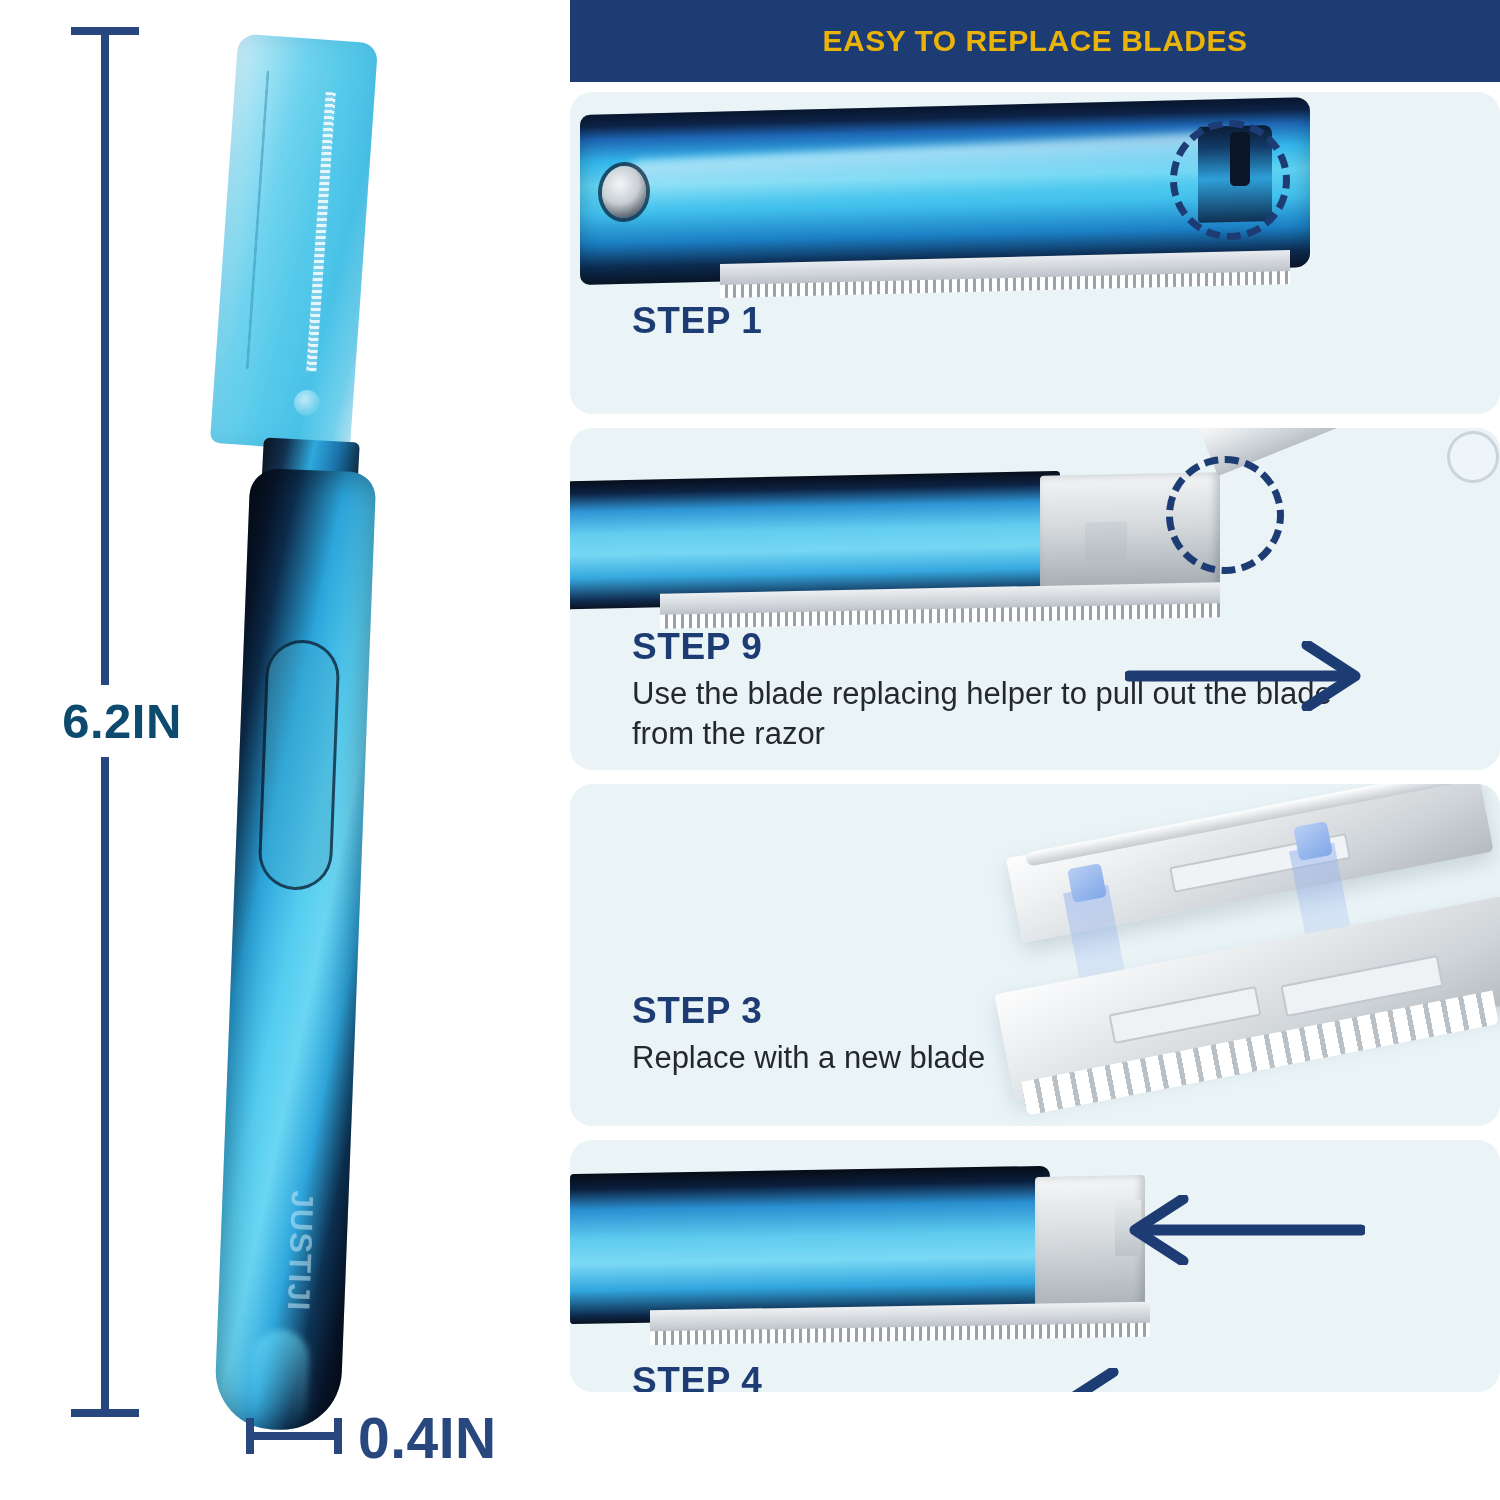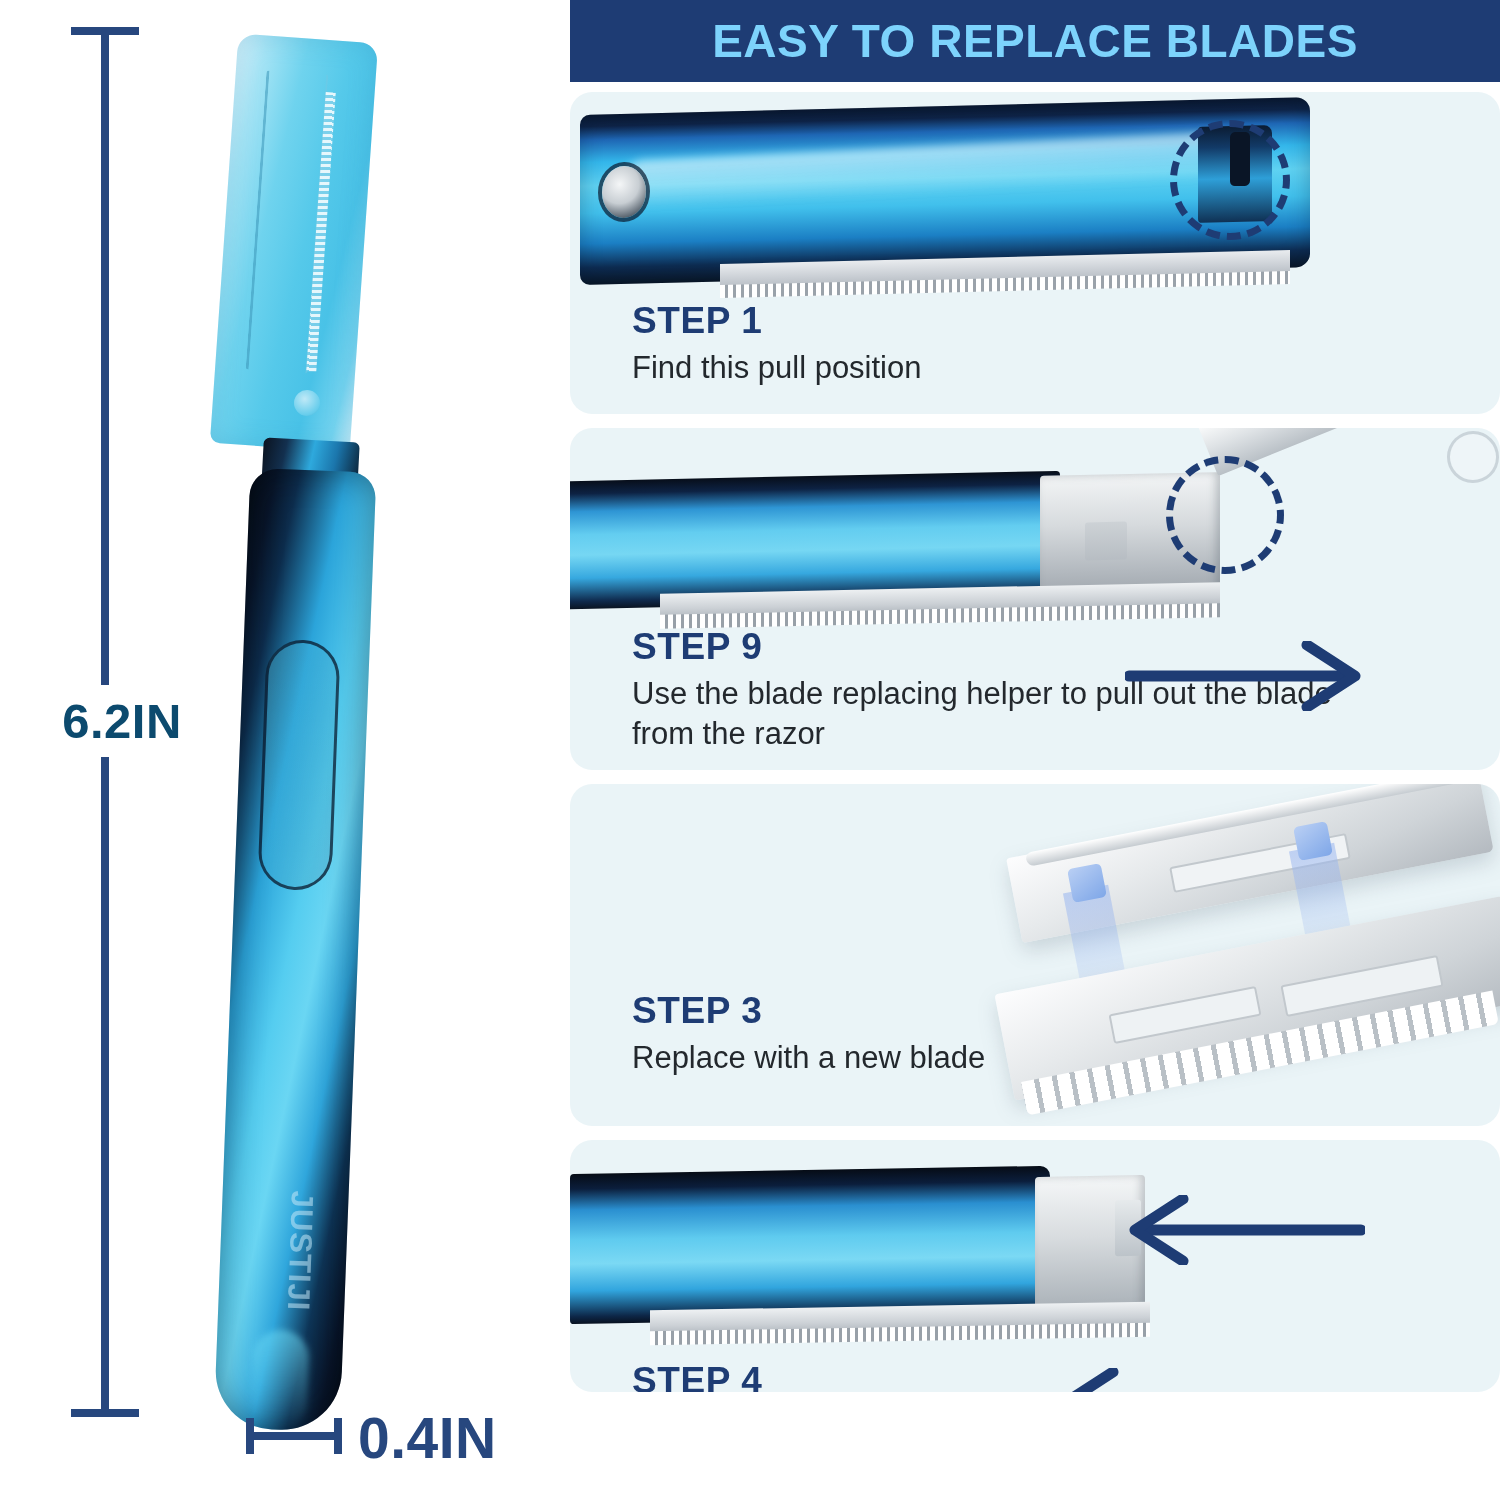--- a/index.html
+++ b/index.html
@@ -16,22 +16,22 @@
   .left-panel{ position:absolute; left:0; top:0; width:555px; height:1500px; }
   .right-panel{ position:absolute; left:555px; top:0; width:945px; height:1500px; }
 
   
   .banner{
     position:absolute; left:15px; top:0; width:930px; height:82px;
     background:#1e3c74;
     display:flex; align-items:center; justify-content:center;
   }
   .banner-title{
-    color:#7dd3fc;
-    font-size:46px;
+    color:#eab308;
+    font-size:30px;
     font-weight:bold;
     letter-spacing:0.5px;
     font-family:"Liberation Sans", sans-serif;
     text-align:center;
     white-space:nowrap;
   }
 
   
   .card{
     position:absolute; left:15px; width:930px;
@@ -397,21 +397,20 @@
         </div>
         <div id="s1-hole"></div>
         <div id="s1-tail"></div>
         <div id="s1-notch"></div>
         <div id="s1-blade"></div>
         <div id="s1-teeth"></div>
         <div class="dash-circle" id="s1-dash"></div>
       </div>
       <div class="card-text">
         <div class="step-label">STEP 1</div>
-        <div class="step-desc">Find this pull position</div>
       </div>
     </div>
 
     <div class="card" id="card-2">
       <div class="img-wrap">
         <div class="razor-head" id="s2-body"></div>
         <div id="s2-metal"></div>
         <div id="s2-metal-slot"></div>
         <div id="s2-blade"></div>
         <div id="s2-teeth"></div>

